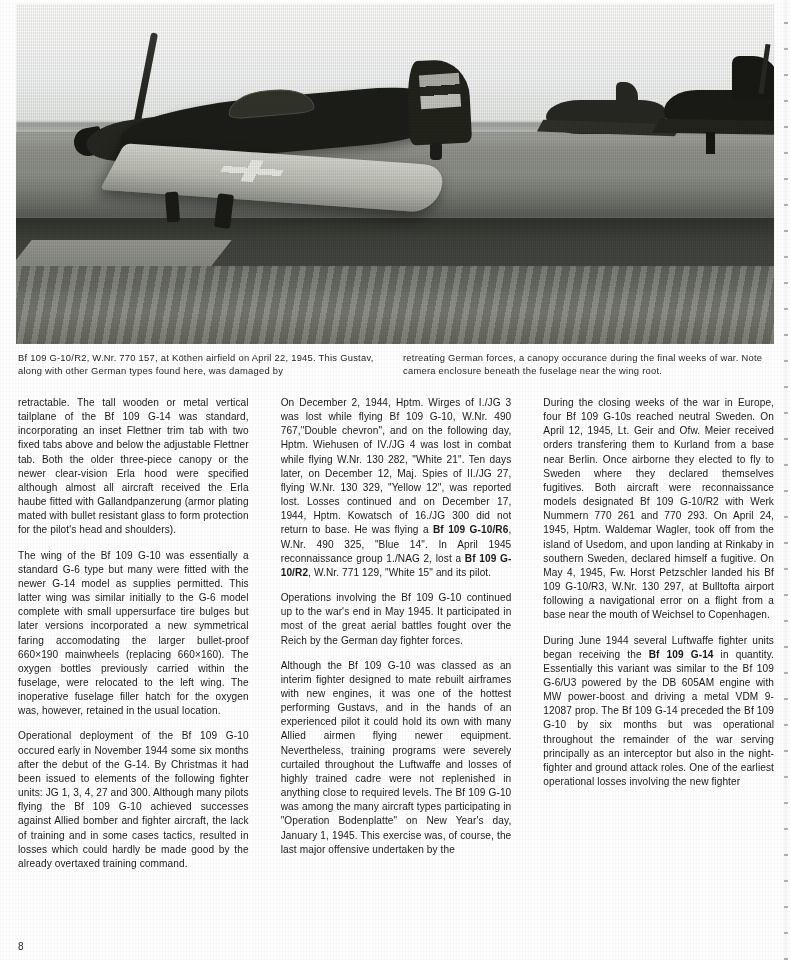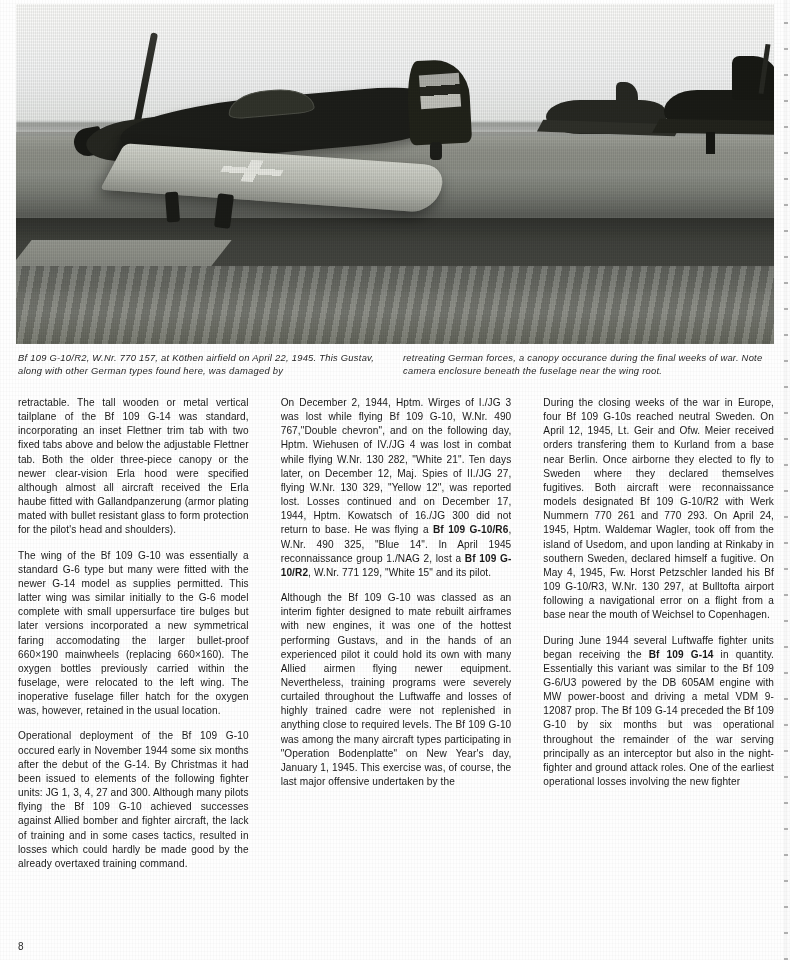--- a/index.html
+++ b/index.html
@@ -192,21 +192,20 @@
   #caption {
     position: absolute;
     left: 18px; top: 351px;
     width: 756px;
     display: flex;
     gap: 14px;
     font-size: 9.4px;
     line-height: 13.4px;
     letter-spacing: .25px;
     color: #1e1e1e;
-    font-style: italic;
   }
   .cap-col { width: 372px; }
 
   
   #columns {
     position: absolute;
     left: 18px; top: 396px;
     width: 756px; height: 540px;
     display: flex;
     gap: 32px;
@@ -290,20 +289,21 @@
   <div id="columns">
 
     <div class="col">
       <p>retractable.  The tall wooden or metal vertical tailplane of the Bf 109 G-14 was standard, incorporating an inset Flettner trim tab with two fixed tabs above and below the adjustable Flettner tab.  Both the older three-piece canopy or the newer clear-vision Erla hood were specified although almost all aircraft received the Erla haube fitted with Gallandpanzerung (armor plating mated with bullet resistant glass to form protection for the pilot's head and shoulders).</p>
       <p>The wing of the Bf 109 G-10 was essentially a standard G-6 type but many were fitted with the newer G-14 model as supplies permitted.  This latter wing was similar initially to the G-6 model complete with small uppersurface tire bulges but later versions incorporated a new symmetrical faring accomodating the larger bullet-proof 660×190 mainwheels (replacing 660×160).  The oxygen bottles previously carried within the fuselage, were relocated to the left wing.  The inoperative fuselage filler hatch for the oxygen was, however, retained in the usual location.</p>
       <p>Operational deployment of the Bf 109 G-10 occured early in November 1944 some six months after the debut of the G-14.  By Christmas it had been issued to elements of the following fighter units: JG 1, 3, 4, 27 and 300.  Although many pilots flying the Bf 109 G-10 achieved successes against Allied bomber and fighter aircraft, the lack of training and in some cases tactics, resulted in losses which could hardly be made good by the already overtaxed training command.</p>
     </div>
 
     <div class="col">
       <p><span>On December 2, 1944, Hptm. Wirges of I./JG 3 was lost while flying Bf 109 G-10, W.Nr. 490 767,"Double chevron", and on the following day, Hptm. Wiehusen of IV./JG 4 was lost in combat while flying W.Nr. 130 282, "White 21".  Ten days later, on December 12, Maj. Spies of II./JG 27, flying W.Nr. 130 329, "Yellow 12", was reported lost.  Losses continued and on December 17, 1944, Hptm. Kowatsch of 16./JG 300 did not return to base. He was flying a </span><b>Bf 109 G-10/R6</b><span>, W.Nr. 490 325, "Blue 14".  In April 1945 reconnaissance group 1./NAG 2, lost a </span><b>Bf 109 G-10/R2</b><span>, W.Nr. 771 129, "White 15" and its pilot.</span></p>
+      <p>Operations involving the Bf 109 G-10 continued up to the war's end in May 1945. It participated in most of the great aerial battles fought over the Reich by the German day fighter forces.</p>
       <p>Although the Bf 109 G-10 was classed as an interim fighter designed to mate rebuilt airframes with new engines, it was one of the hottest performing Gustavs, and in the hands of an experienced pilot it could hold its own with many Allied airmen flying newer equipment.  Nevertheless, training programs were severely curtailed throughout the Luftwaffe and losses of highly trained cadre were not replenished in anything close to required levels.  The Bf 109 G-10 was among the many aircraft types participating in "Operation Bodenplatte" on New Year's day, January 1, 1945.  This exercise was, of course, the last major offensive undertaken by the</p>
     </div>
 
     <div class="col">
       <p>During the closing weeks of the war in Europe, four Bf 109 G-10s reached neutral Sweden.  On April 12, 1945, Lt. Geir and Ofw. Meier received orders transfering them to Kurland from a base near Berlin. Once airborne they elected to fly to Sweden where they declared themselves fugitives.  Both aircraft were reconnaissance models designated Bf 109 G-10/R2 with Werk Nummern 770 261 and 770 293. On April 24, 1945, Hptm. Waldemar Wagler, took off from the island of Usedom, and upon landing at Rinkaby in southern Sweden, declared himself a fugitive.  On May 4, 1945, Fw. Horst Petzschler landed his Bf 109 G-10/R3, W.Nr. 130 297, at Bulltofta airport following a navigational error on a flight from a base near the mouth of Weichsel to Copenhagen.</p>
       <p class="tight"><span>During June 1944 several Luftwaffe fighter units began receiving the </span><b>Bf 109 G-14</b><span> in quantity.  Essentially this variant was similar to the Bf 109 G-6/U3 powered by the DB 605AM engine with MW power-boost and driving a metal VDM 9-12087 prop.  The Bf 109 G-14 preceded the Bf 109 G-10 by six months but was operational throughout the remainder of the war serving principally as an interceptor but also in the night-fighter and ground attack roles.  One of the earliest operational losses involving the new fighter</span></p>
     </div>
 
   </div>
 

